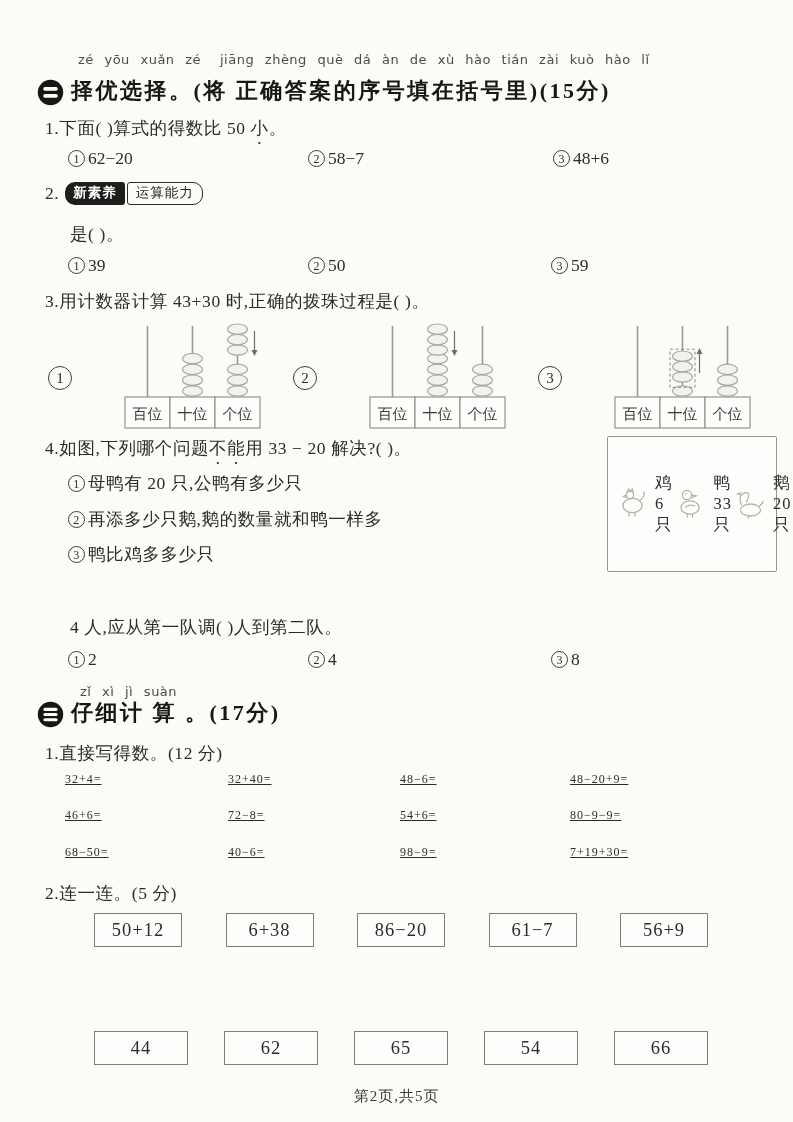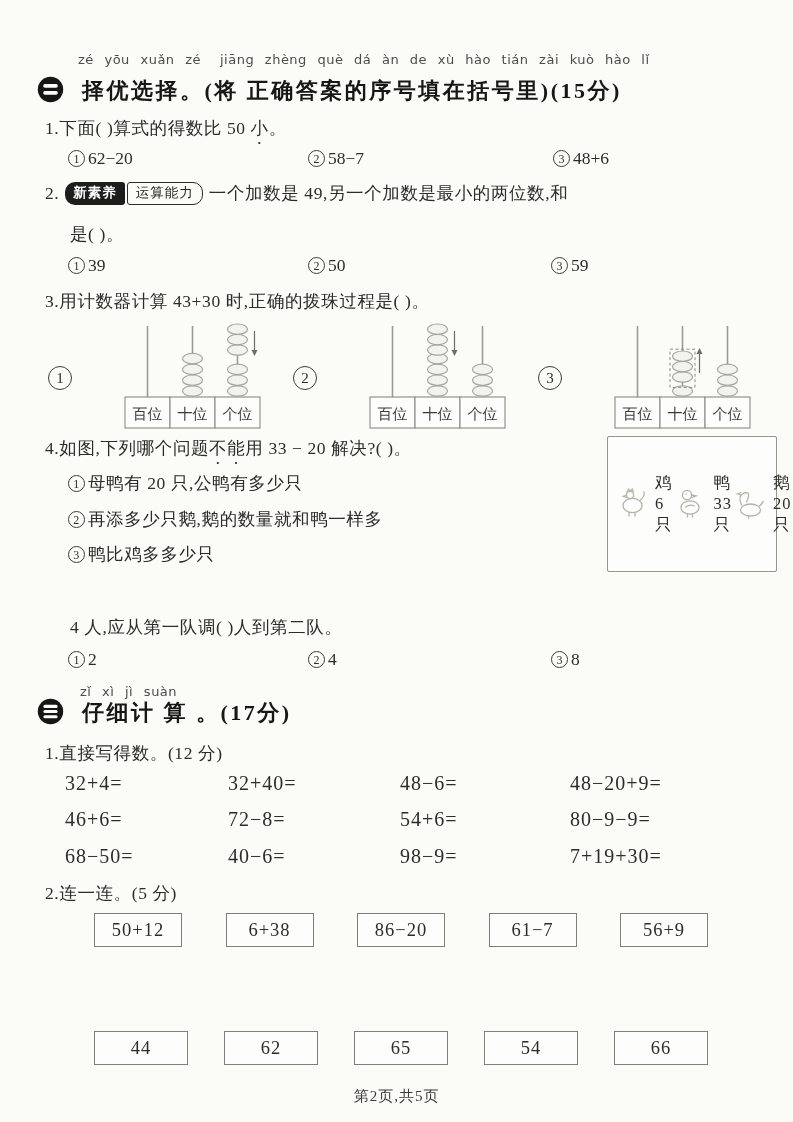--- a/index.html
+++ b/index.html
@@ -6,21 +6,21 @@
   .page{
     position:relative;width:793px;height:1122px;margin:0 auto;
     background:#fbfbf8;overflow:hidden;
     font-family:"Liberation Serif","DejaVu Serif",serif;
     color:#2c2c2a;
   }
   .pinyin{
     position:absolute;font-family:"DejaVu Sans","Liberation Sans",sans-serif;
     font-size:13px;color:#4c4c4a;letter-spacing:.5px;word-spacing:6px;white-space:nowrap;
   }
-  .sec-header{position:absolute;display:flex;align-items:flex-start;gap:18px;}
+  .sec-header{position:absolute;display:flex;align-items:flex-end;gap:7px;}
   .sectitle{font-size:22px;font-weight:bold;color:#171715;letter-spacing:2.5px;white-space:nowrap;}
   .secicon{display:inline-flex;width:27px;height:27px;}
   .qline{position:absolute;font-size:17.5px;letter-spacing:.6px;white-space:nowrap;}
   .optrow{position:absolute;left:0;top:0;width:100%;height:0;}
   .opt{position:absolute;font-size:17.5px;white-space:nowrap;}
   .circ{
     display:inline-flex;align-items:center;justify-content:center;
     width:17px;height:17px;box-sizing:border-box;border:1.2px solid #3c3c3a;border-radius:50%;
     font-size:12px;line-height:1;margin-right:3px;position:relative;top:-1.5px;
     font-family:"Liberation Serif",serif;
@@ -42,21 +42,21 @@
     letter-spacing:1px;font-family:"Liberation Sans",sans-serif;margin-left:2px;
   }
   .q2row{position:absolute;display:flex;align-items:center;gap:6px;white-space:nowrap;font-size:17.5px;letter-spacing:.6px;}
   .abgroup{position:absolute;display:flex;align-items:center;gap:8px;}
   .legendbox{
     position:absolute;border:1.2px solid #96958f;border-radius:2px;background:#fdfdfb;
     display:flex;flex-direction:row;justify-content:space-evenly;padding:2px 6px;
   }
   .legendrow{display:flex;align-items:center;gap:7px;}
   .legendrow .lt{font-size:16.5px;letter-spacing:1px;}
-  .calccell{position:absolute;font-size:20px;letter-spacing:1px;white-space:nowrap;}
+  .calccell{position:absolute;font-size:12px;letter-spacing:1px;white-space:nowrap;text-decoration:underline;}
   .mrow{position:absolute;display:flex;justify-content:space-between;}
   .mbox{
     border:1.2px solid #7f7e78;background:#fdfdfb;min-width:60px;height:32px;
     display:flex;align-items:center;justify-content:center;
     font-size:18.5px;letter-spacing:1px;padding:0 13px;box-sizing:content-box;
   }
   .mbox.fixed{width:66px;padding:0 13px;}
   .footer{position:absolute;left:0;width:100%;text-align:center;font-size:15px;color:#3a3a38;letter-spacing:1px;}
 </style>
 </head>
@@ -81,21 +81,20 @@
   <div class="qline" style="left:45px;top:116px"><span>1.下面(      )算式的得数比 50 </span><span class="emph">小</span><span>。</span></div>
   <div class="optrow" style="top:148px">
     <span class="opt" style="left:68px"><span class="circ">1</span><span>62−20</span></span>
     <span class="opt" style="left:308px"><span class="circ">2</span><span>58−7</span></span>
     <span class="opt" style="left:553px"><span class="circ">3</span><span>48+6</span></span>
   </div>
 
   <div class="q2row" style="left:45px;top:181px">
     <span>2.</span>
     <span><span class="badge-dark">新素养</span><span class="badge-light">运算能力</span></span>
-    <span>一个加数是 49,另一个加数是最小的两位数,和</span>
   </div>
   <div class="qline" style="left:70px;top:222px">是(      )。</div>
   <div class="optrow" style="top:255px">
     <span class="opt" style="left:68px"><span class="circ">1</span><span>39</span></span>
     <span class="opt" style="left:308px"><span class="circ">2</span><span>50</span></span>
     <span class="opt" style="left:551px"><span class="circ">3</span><span>59</span></span>
   </div>
 
   <div class="qline" style="left:45px;top:289px">3.用计数器计算 43+30 时,正确的拨珠过程是(      )。</div>
 

